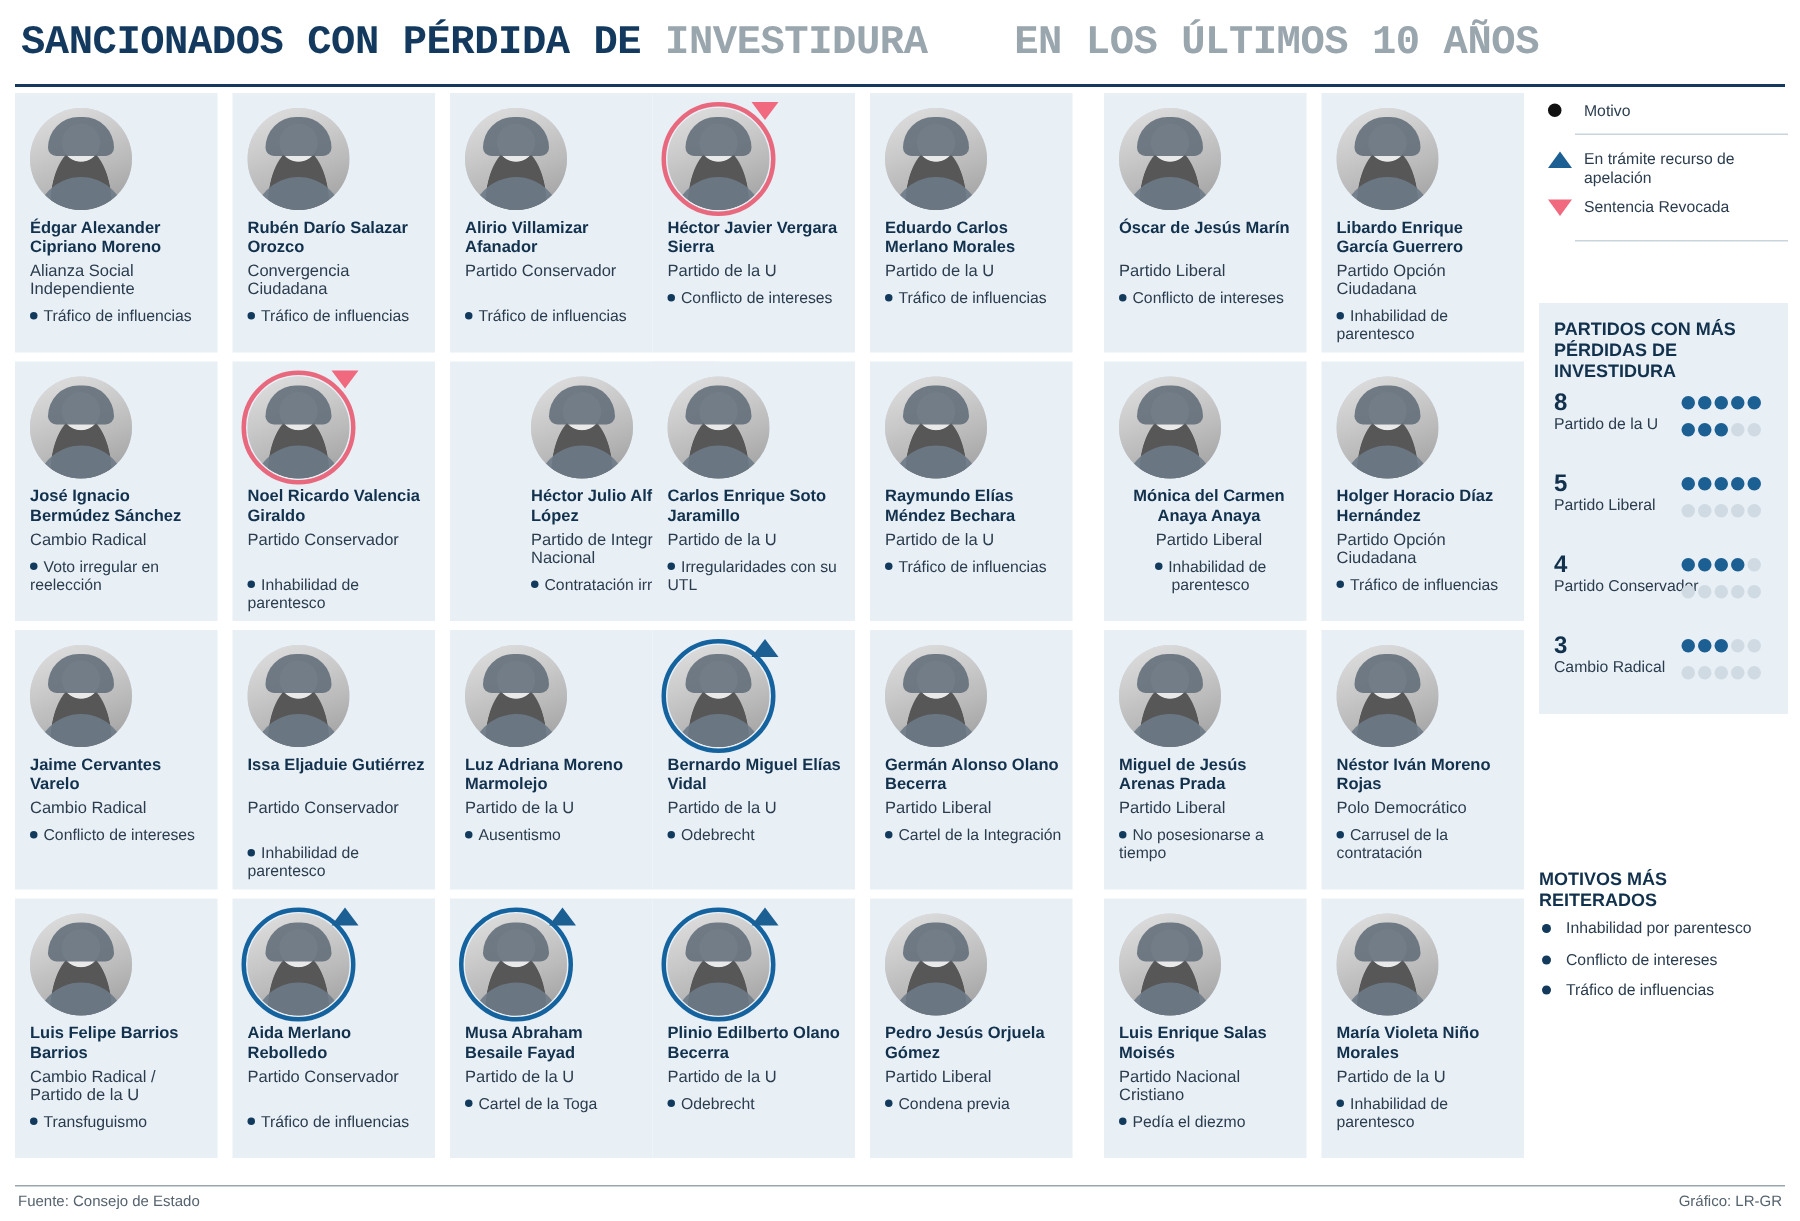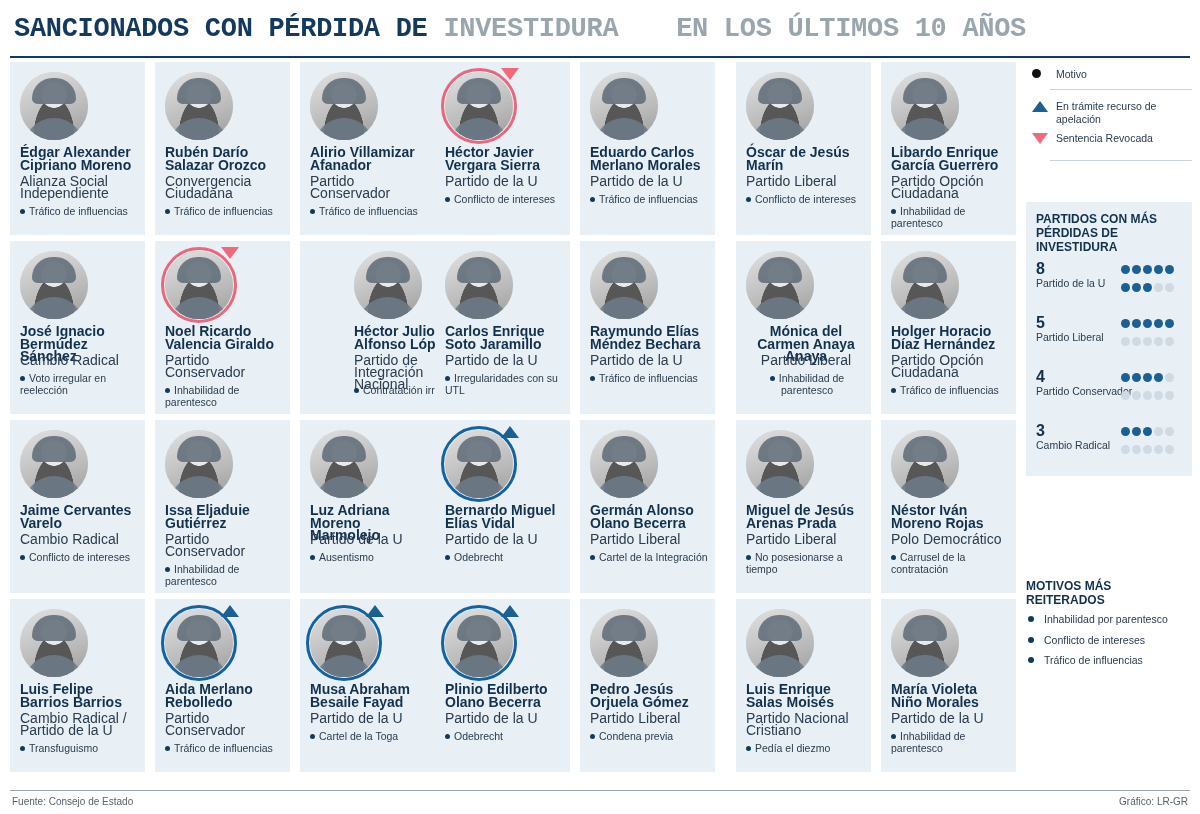--- a/index.html
+++ b/index.html
@@ -61,25 +61,25 @@
     border-left:9px solid transparent;border-right:9px solid transparent;
     border-top:12px solid #f0697f;
   }
   .mark.app{ 
     border-left:9px solid transparent;border-right:9px solid transparent;
     border-bottom:12px solid #1b5f93;
   }
 
   .name{
     position:absolute;left:10px;top:84px;width:120px;
-    font-size:14px;font-weight:bold;line-height:12.5px;color:#12314d;
+    font-size:11px;font-weight:bold;line-height:12.5px;color:#12314d;
   }
   .party{
     position:absolute;left:10px;width:120px;
-    font-size:14px;line-height:12px;color:#2a3c4d;
+    font-size:11px;line-height:12px;color:#2a3c4d;
   }
   .motive{
     position:absolute;left:10px;width:122px;
     font-size:10.5px;line-height:12px;color:#2a3c4d;
   }
   .motive .dot{
     display:inline-block;width:5px;height:5px;border-radius:50%;
     background:#123a5c;margin-right:4px;vertical-align:1px;
   }
 

